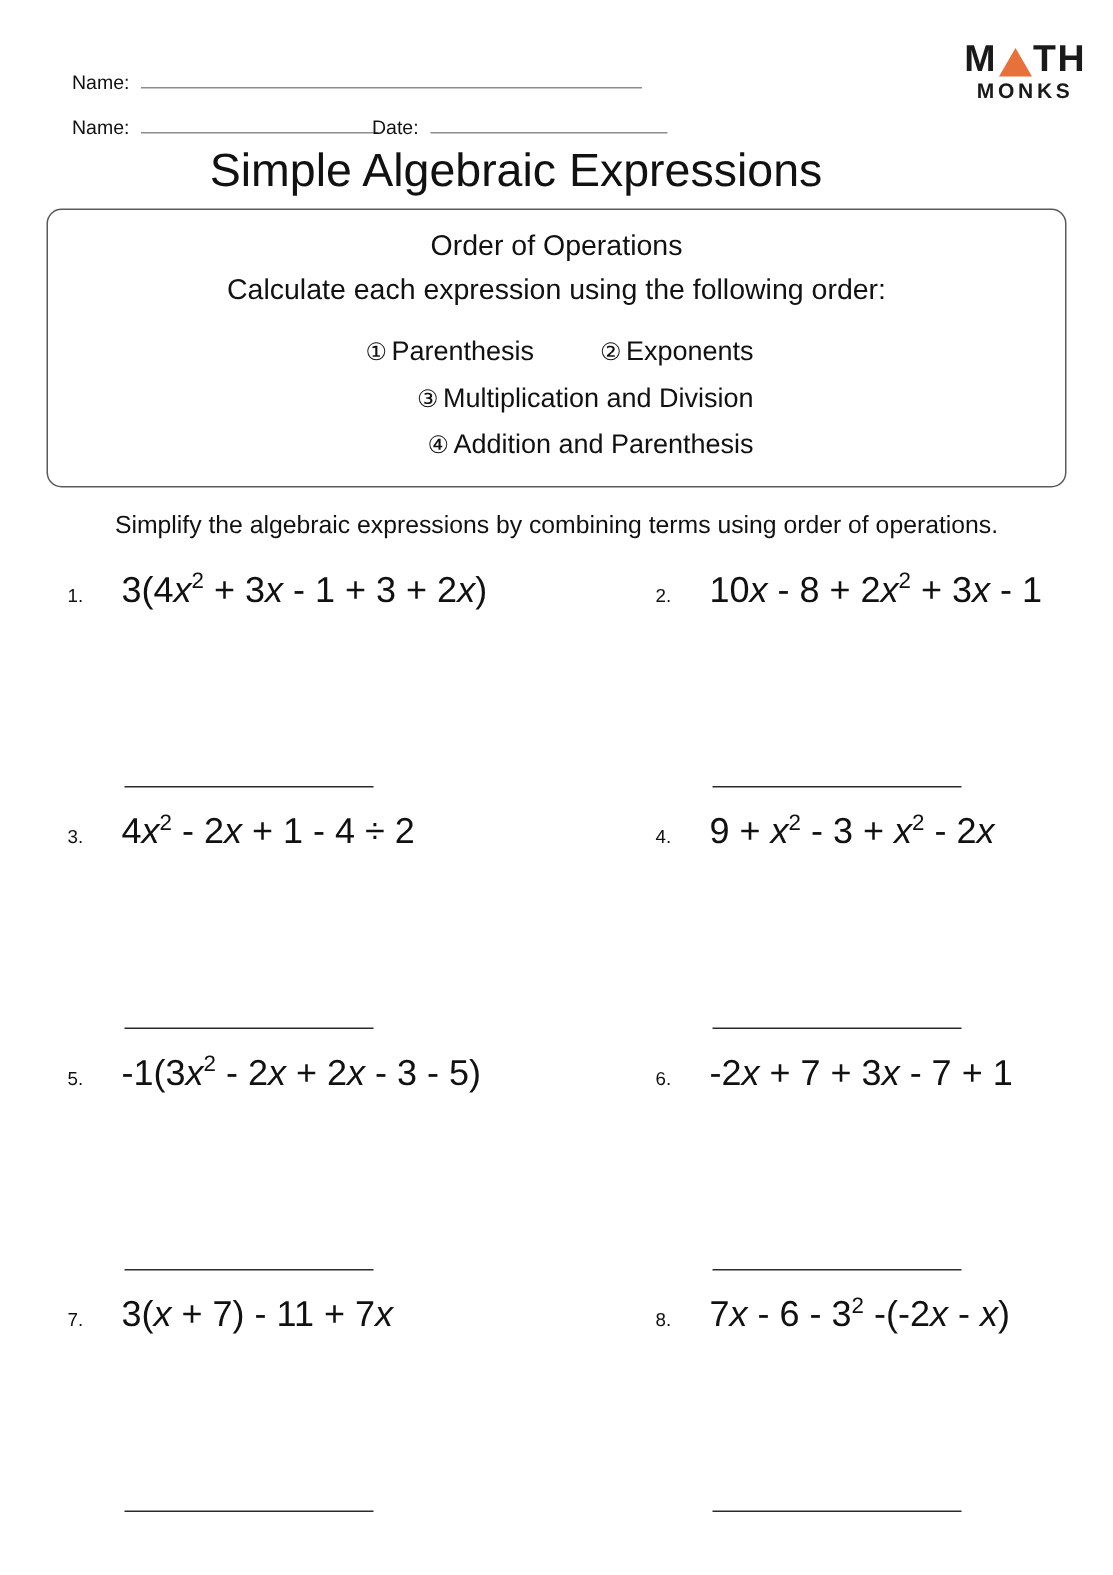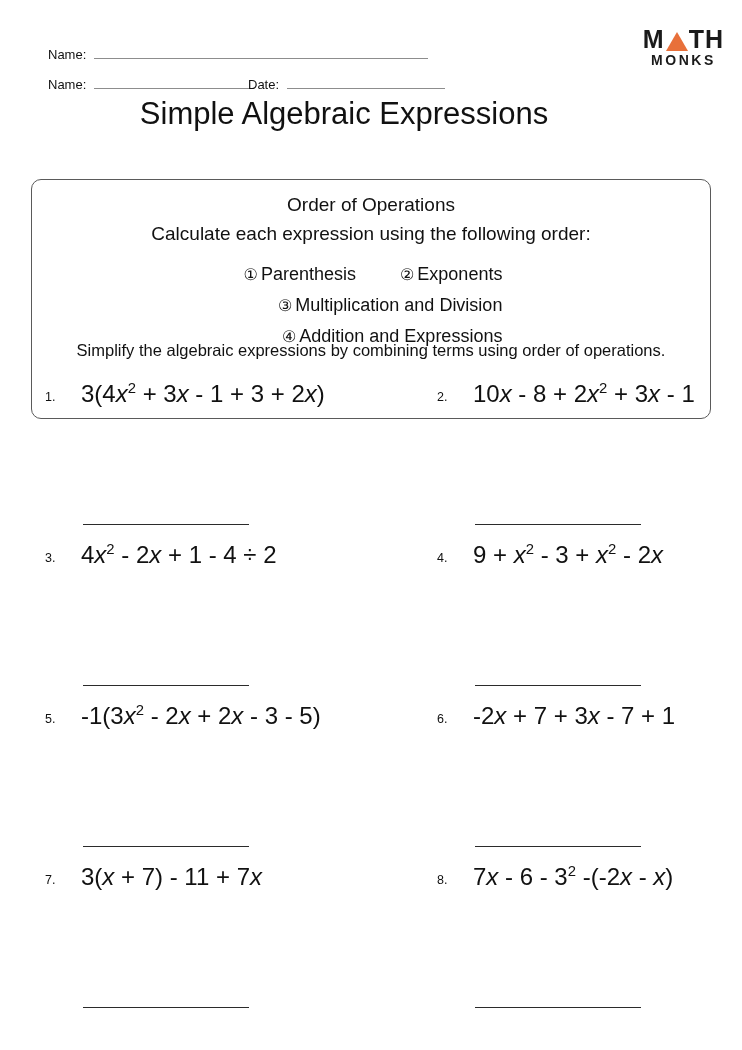--- a/index.html
+++ b/index.html
@@ -89,27 +89,26 @@
     letter-spacing: 0px;
     color: #111;
   }
 
   
   .ooo-box {
     position: absolute;
     left: 31px;
     top: 139px;
     width: 680px;
-    height: 240px;
+    height: 186px;
     border: 1.3px solid #5a5a5a;
     border-radius: 10px;
     box-sizing: border-box;
     padding-top: 14px;
     text-align: center;
-    margin-top: 40px;
   }
   .ooo-title {
     font-size: 19px;
     color: #111;
     margin-bottom: 7px;
   }
   .ooo-sub {
     font-size: 19px;
     color: #111;
     margin-bottom: 14px;
@@ -226,21 +225,21 @@
   <div class="ooo-title">Order of Operations</div>
   <div class="ooo-sub">Calculate each expression using the following order:</div>
   <div class="ooo-list">
     <div class="ooo-line ooo-row1">
       <span class="circnum">①</span><span>Parenthesis</span><span class="gap"></span><span class="circnum">②</span><span>Exponents</span>
     </div>
     <div class="ooo-line">
       <span class="circnum">③</span><span>Multiplication and Division</span>
     </div>
     <div class="ooo-line">
-      <span class="circnum">④</span><span>Addition and Expressions</span>
+      <span class="circnum">④</span><span>Addition and Parenthesis</span>
     </div>
   </div>
 </div>
 
 <div class="instruction">Simplify the algebraic expressions by combining terms using order of operations.</div>
 
 <div class="problems">
 
   <div class="prob-row">
     <div class="prob col-left">

